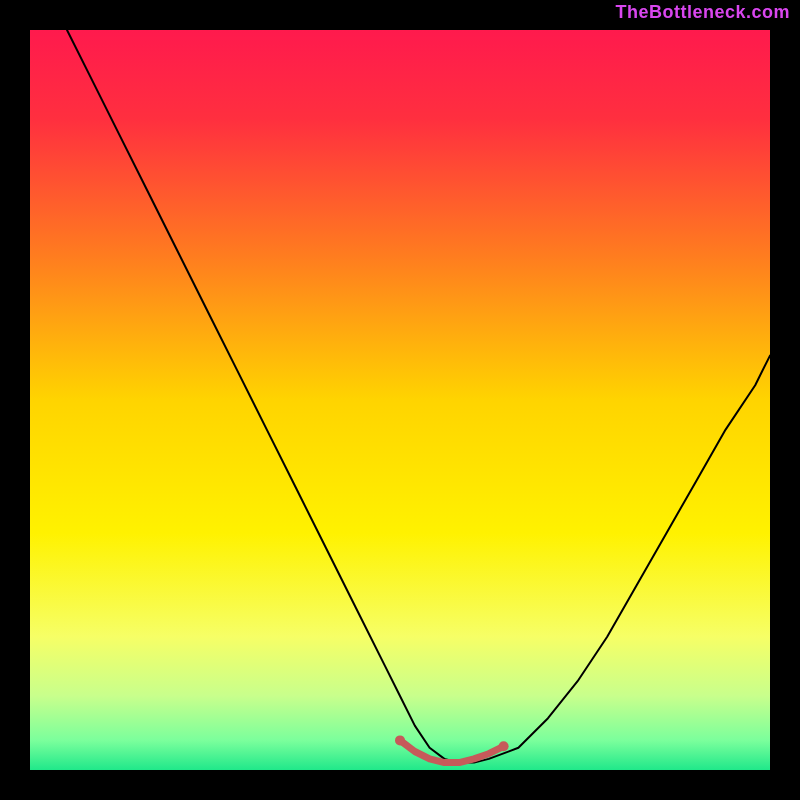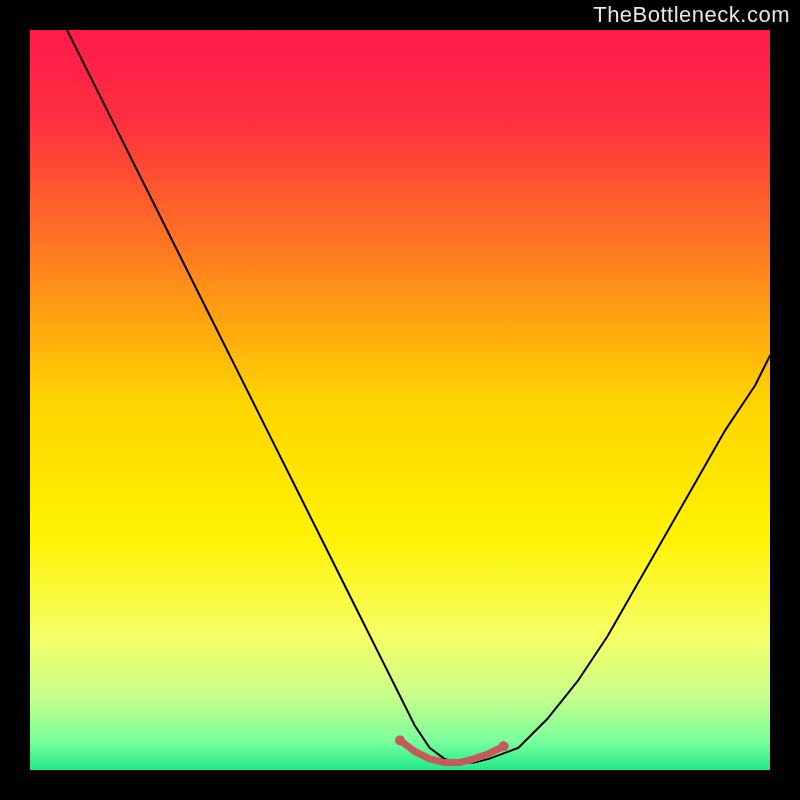--- a/index.html
+++ b/index.html
@@ -14,23 +14,23 @@
   .frame {
     position: relative;
     width: 800px;
     height: 800px;
     background: #000;
   }
   .watermark {
     position: absolute;
     top: 2px;
     right: 10px;
-    color: #e5e5e5;
-    font-size: 22px;
-    font-weight: 400;
+    color: #d946ef;
+    font-size: 18px;
+    font-weight: 700;
     letter-spacing: 0.5px;
     z-index: 5;
   }
   .plot-area {
     position: absolute;
     left: 30px;
     top: 30px;
     width: 740px;
     height: 740px;
   }

